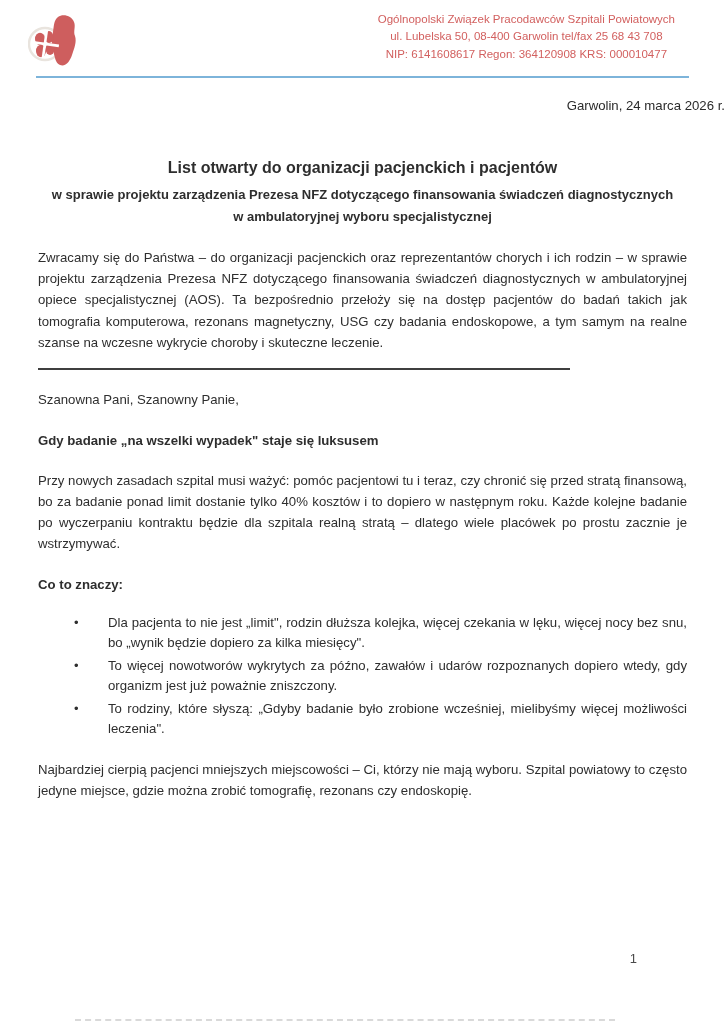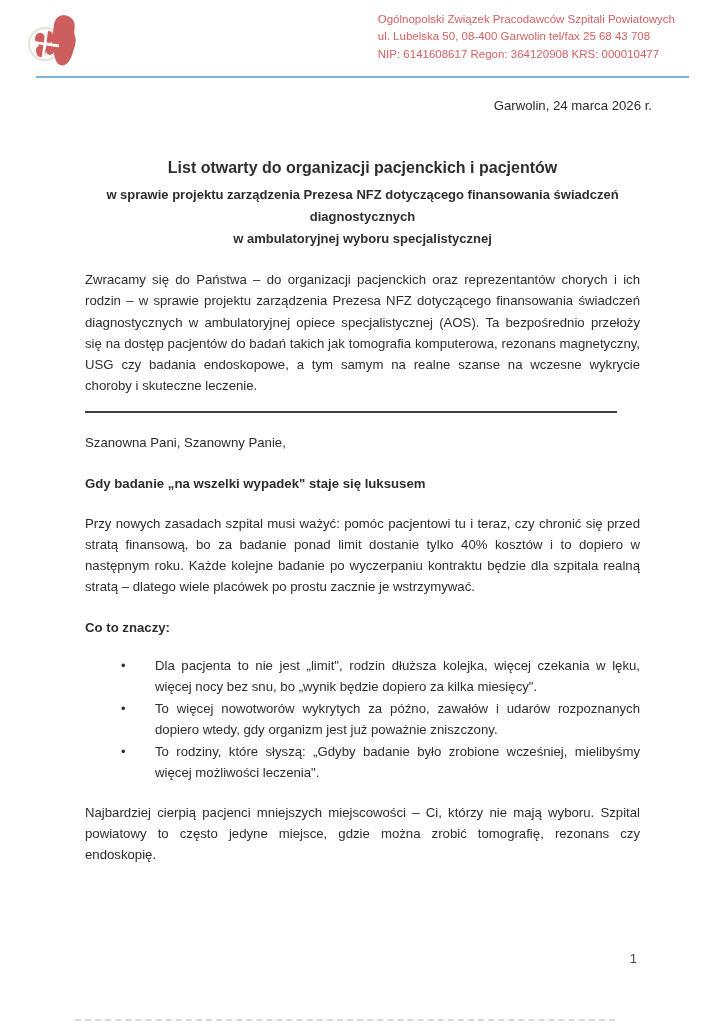--- a/index.html
+++ b/index.html
@@ -23,33 +23,33 @@
   }
   .brand{display:flex;gap:10px;align-items:flex-start;}
   .logo-svg{flex:0 0 auto;margin-top:2px;}
   .org-name{
     color:var(--org-text);
     font-size:10.5px;line-height:1.55;letter-spacing:1.2px;
     margin-top:11px;white-space:pre-line;
   }
   .contact{
     color:var(--red);
-    font-size:11.5px;line-height:1.5;text-align:left;
+    font-size:11.5px;line-height:1.5;text-align:center;
     margin-top:3px;margin-right:10px;
   }
   .blue-rule{
     margin:4px 36px 0 36px;height:0;
     border-top:2px solid var(--blue);
   }
   .dateline{
-    text-align:right;padding-right:73px;margin-top:20px;
+    text-align:right;margin-top:20px;
     font-size:13.2px;color:#2b2b2b;
   }
   
-  .content{padding:0 85px;}
+  .content{padding:0 38px;}
   .title-block{margin-top:46px;text-align:center;}
   .doc-title{font-size:16px;font-weight:bold;margin:0;}
   .doc-subtitle{font-size:13px;font-weight:bold;line-height:1.7;margin-top:7px;}
   p.para{
     font-size:13.2px;line-height:1.6;text-align:justify;
     margin:19px 0 0 0;
   }
   .dark-rule{
     border:none;border-top:2px solid #3f3f3f;
     width:532px;margin:15px 0 0 0;

